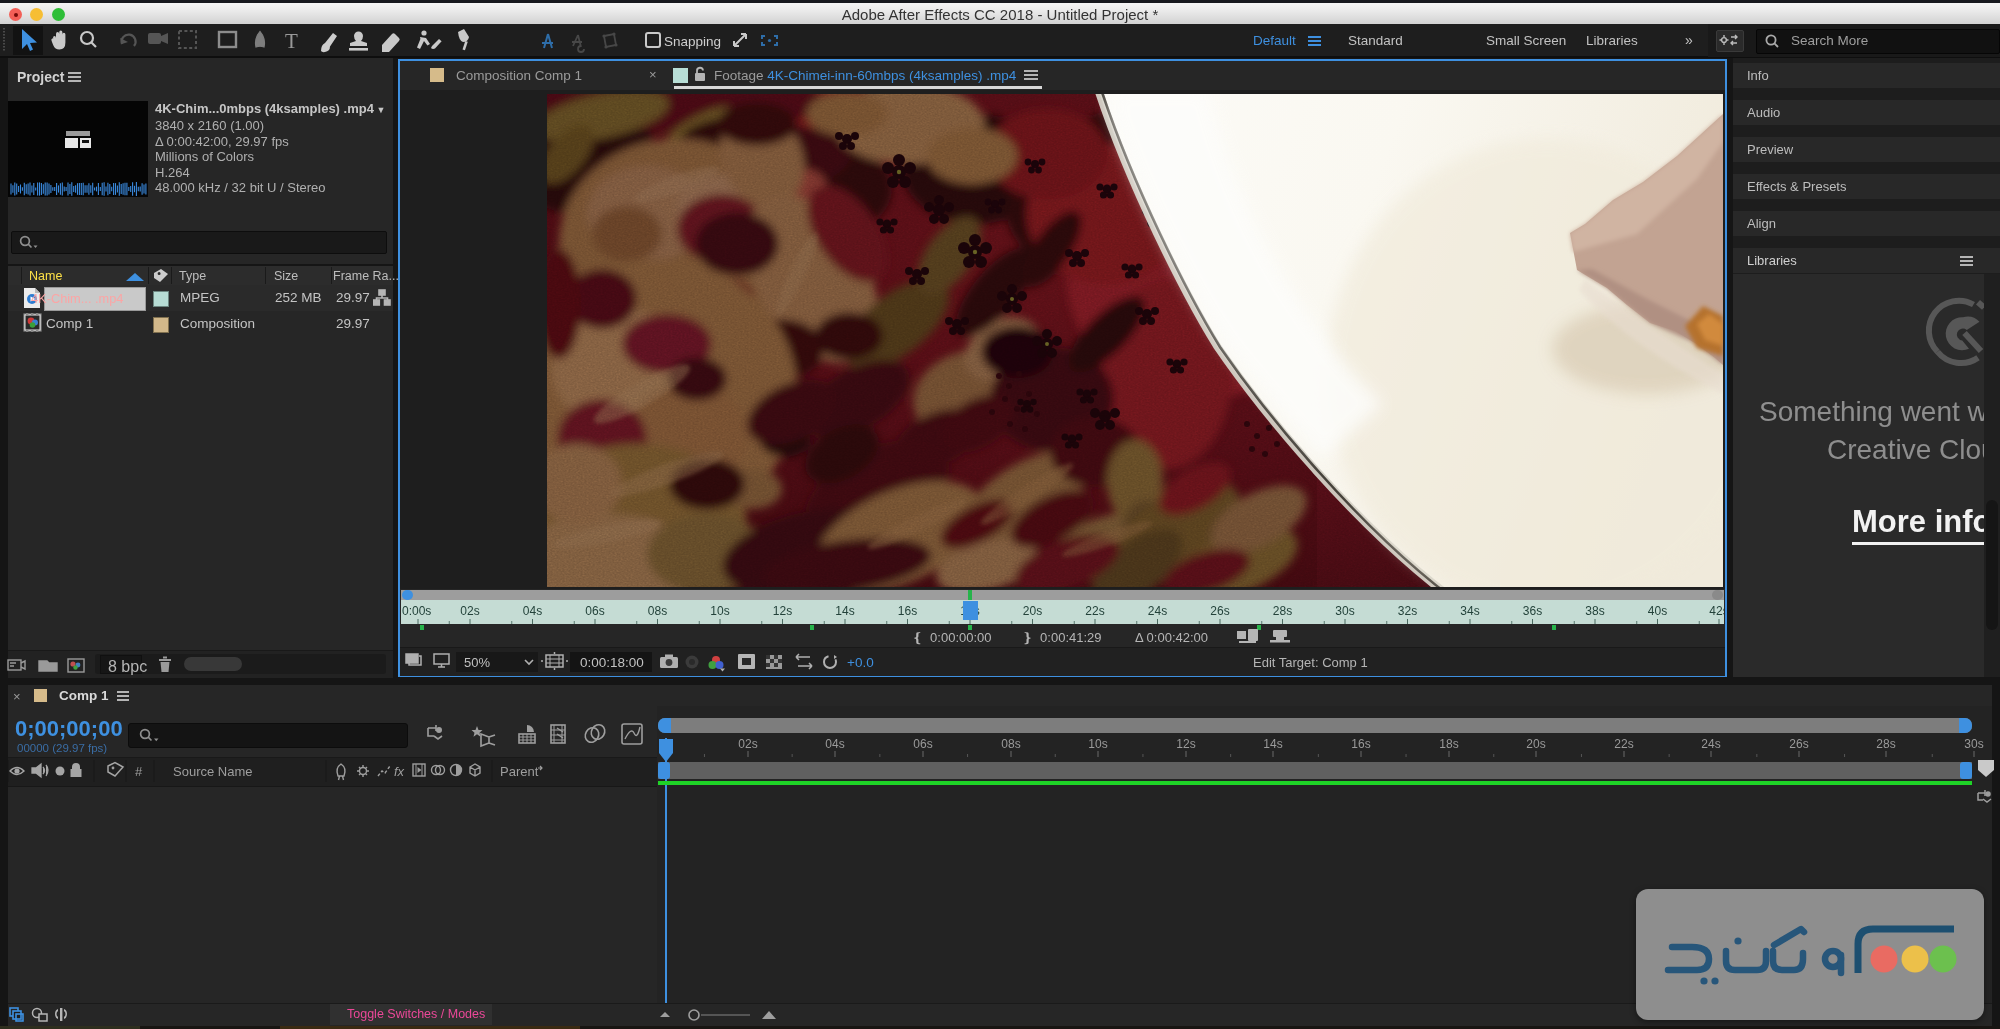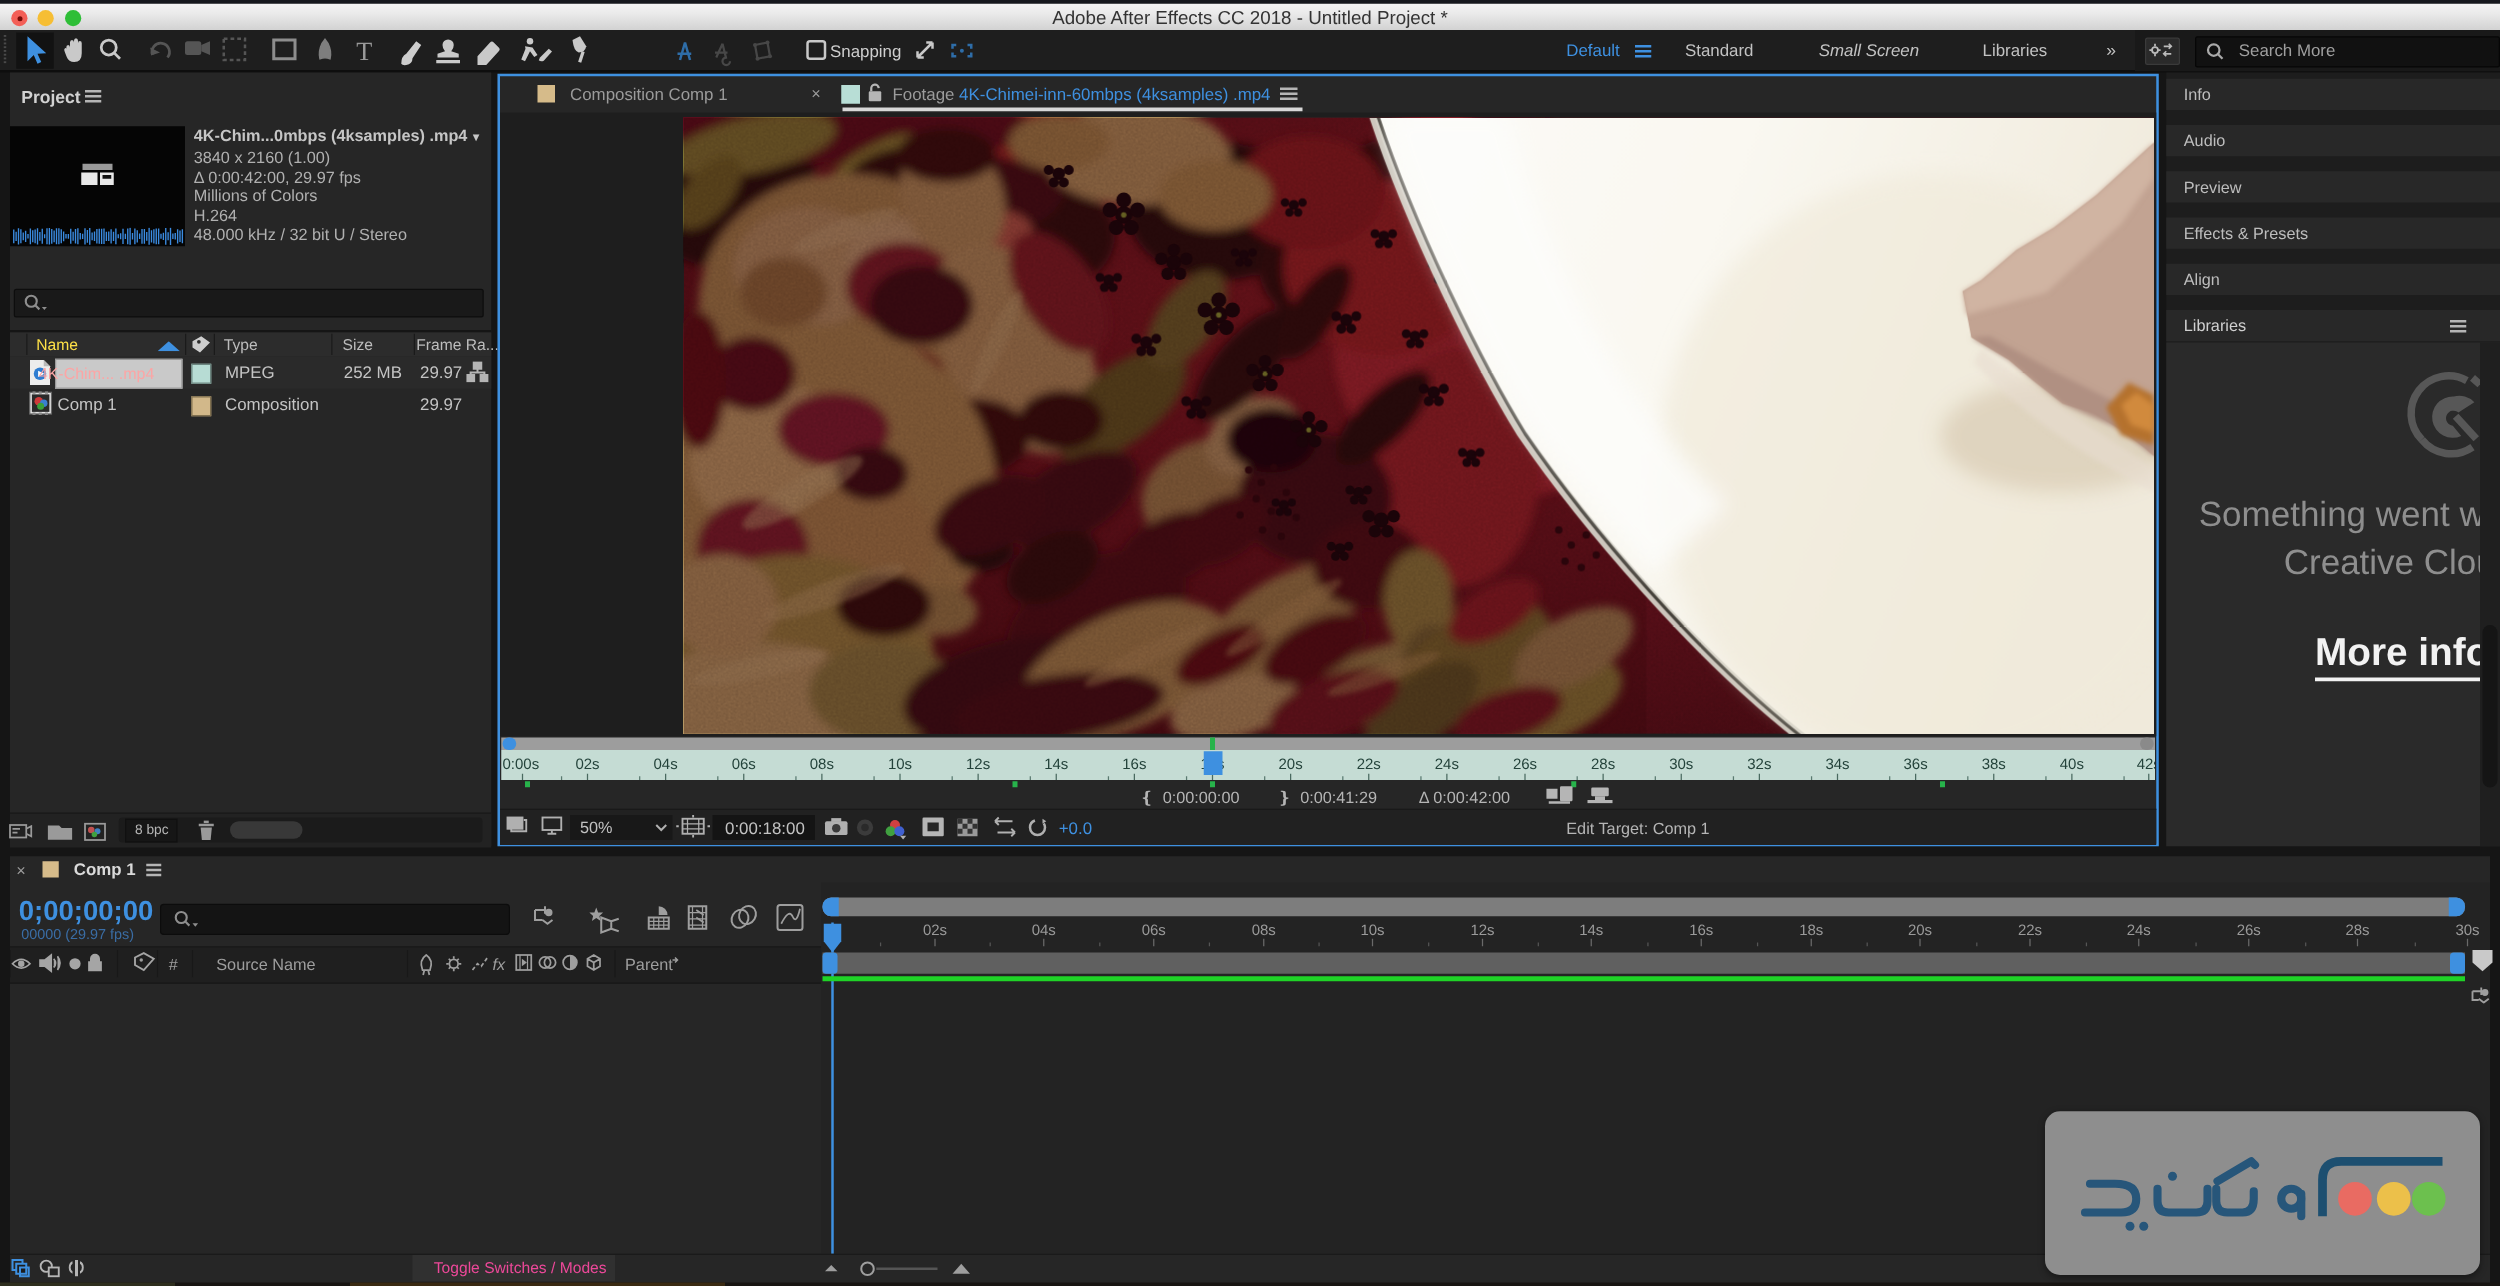--- a/index.html
+++ b/index.html
@@ -103,21 +103,21 @@
   <path d="M734,22 l12,-12 M746,10 l-5,0 M746,10 l0,5 M734,22 l5,0 M734,22 l0,-5" stroke="#c9c9c9" stroke-width="2" fill="none"></path>
   <g stroke="#2e6da8" stroke-width="2" fill="none">
     <path d="M765,12 l-3,0 l0,3 M774,12 l3,0 l0,3 M765,21 l-3,0 l0,-3 M774,21 l3,0 l0,-3"></path>
     <circle cx="769.5" cy="16.5" r="1.6" fill="#2e6da8" stroke="none"></circle>
   </g>
 </svg>
 
 <div class="txt" style="left:1253px;top:33px;font-size:13.5px;color:#3e90e0;">Default</div>
 <div class="abs" style="left:1308px;top:36px;width:13px;height:2px;background:#3e90e0;box-shadow:0 4px #3e90e0,0 8px #3e90e0;"></div>
 <div class="txt" style="left:1348px;top:33px;font-size:13.5px;color:#c2c2c2;">Standard</div>
-<div class="txt" style="left:1455px;top:33px;font-size:13.5px;color:#c2c2c2;font-style:italic;">Small Screen</div>
+<div class="txt" style="left:1486px;top:33px;font-size:13.5px;color:#c2c2c2;">Small Screen</div>
 <div class="txt" style="left:1586px;top:33px;font-size:13.5px;color:#c2c2c2;">Libraries</div>
 <div class="txt" style="left:1685px;top:32px;font-size:14px;color:#c2c2c2;">»</div>
 <div class="abs" style="left:1708px;top:24px;width:292px;height:33px;background:#191919;"></div>
 <div class="abs" style="left:1716px;top:30px;width:26px;height:20px;background:#2a2a2a;border:1px solid #3a3a3a;border-radius:2px;"></div>
 <svg class="abs" style="left:1719px;top:33px;" width="20" height="14" viewBox="0 0 20 14">
   <circle cx="5" cy="7" r="2.4" fill="none" stroke="#bbb" stroke-width="1.4"></circle>
   <path d="M5,2 v2 M5,10 v2 M0.5,7 h2 M7.5,7 h2" stroke="#bbb" stroke-width="1.4"></path>
   <path d="M12,4 h6 M12,10 h6 M16,2 l2,2 l-2,2 M14,8 l-2,2 l2,2" stroke="#bbb" stroke-width="1.4" fill="none"></path>
 </svg>
 <div class="abs" style="left:1756px;top:29px;width:242px;height:23px;background:#111;border:1px solid #060606;border-radius:2px;"></div>
@@ -292,21 +292,21 @@
         <path d="M4,8 h6 M4,11 h4"></path>
         <path d="M15,8 l4,-2 v8 l-4,-2"></path>
     <path d="M33,6 h8 l2,2 h8 v8 h-18 Z" fill="#9a9a9a"></path>
     <rect x="62" y="4" width="16" height="13"></rect>
         <circle cx="67" cy="9" r="2.6" fill="#c05050" stroke="none"></circle>
         <circle cx="72" cy="10" r="2.4" fill="#4080c0" stroke="none"></circle>
         <circle cx="69.5" cy="12.5" r="2.2" fill="#40a040" stroke="none"></circle>
   </g>
 </svg>
 <div class="abs" style="left:100px;top:655px;width:40px;height:17px;background:#161616;border:1px solid #101010;"></div>
-<div class="txt" style="left:108px;top:657.5px;font-size:11px;color:#b5b5b5;">8 bpc</div>
+<div class="txt" style="left:108px;top:657.5px;font-size:16px;color:#b5b5b5;">8 bpc</div>
 <svg class="abs" style="left:157px;top:655px;" width="16" height="18" viewBox="0 0 16 18">
   <g fill="#9a9a9a">
         <rect x="2" y="4" width="12" height="2"></rect>
         <rect x="6" y="1.5" width="4" height="2"></rect>
         <path d="M3.5,7 h9 l-1,10 h-7 Z"></path>
       </g>
 </svg>
 
 <div class="abs" style="left:398px;top:59px;width:1329px;height:618px;background:#262626;border:2px solid #3e90e0;box-sizing:border-box;"></div>
 

